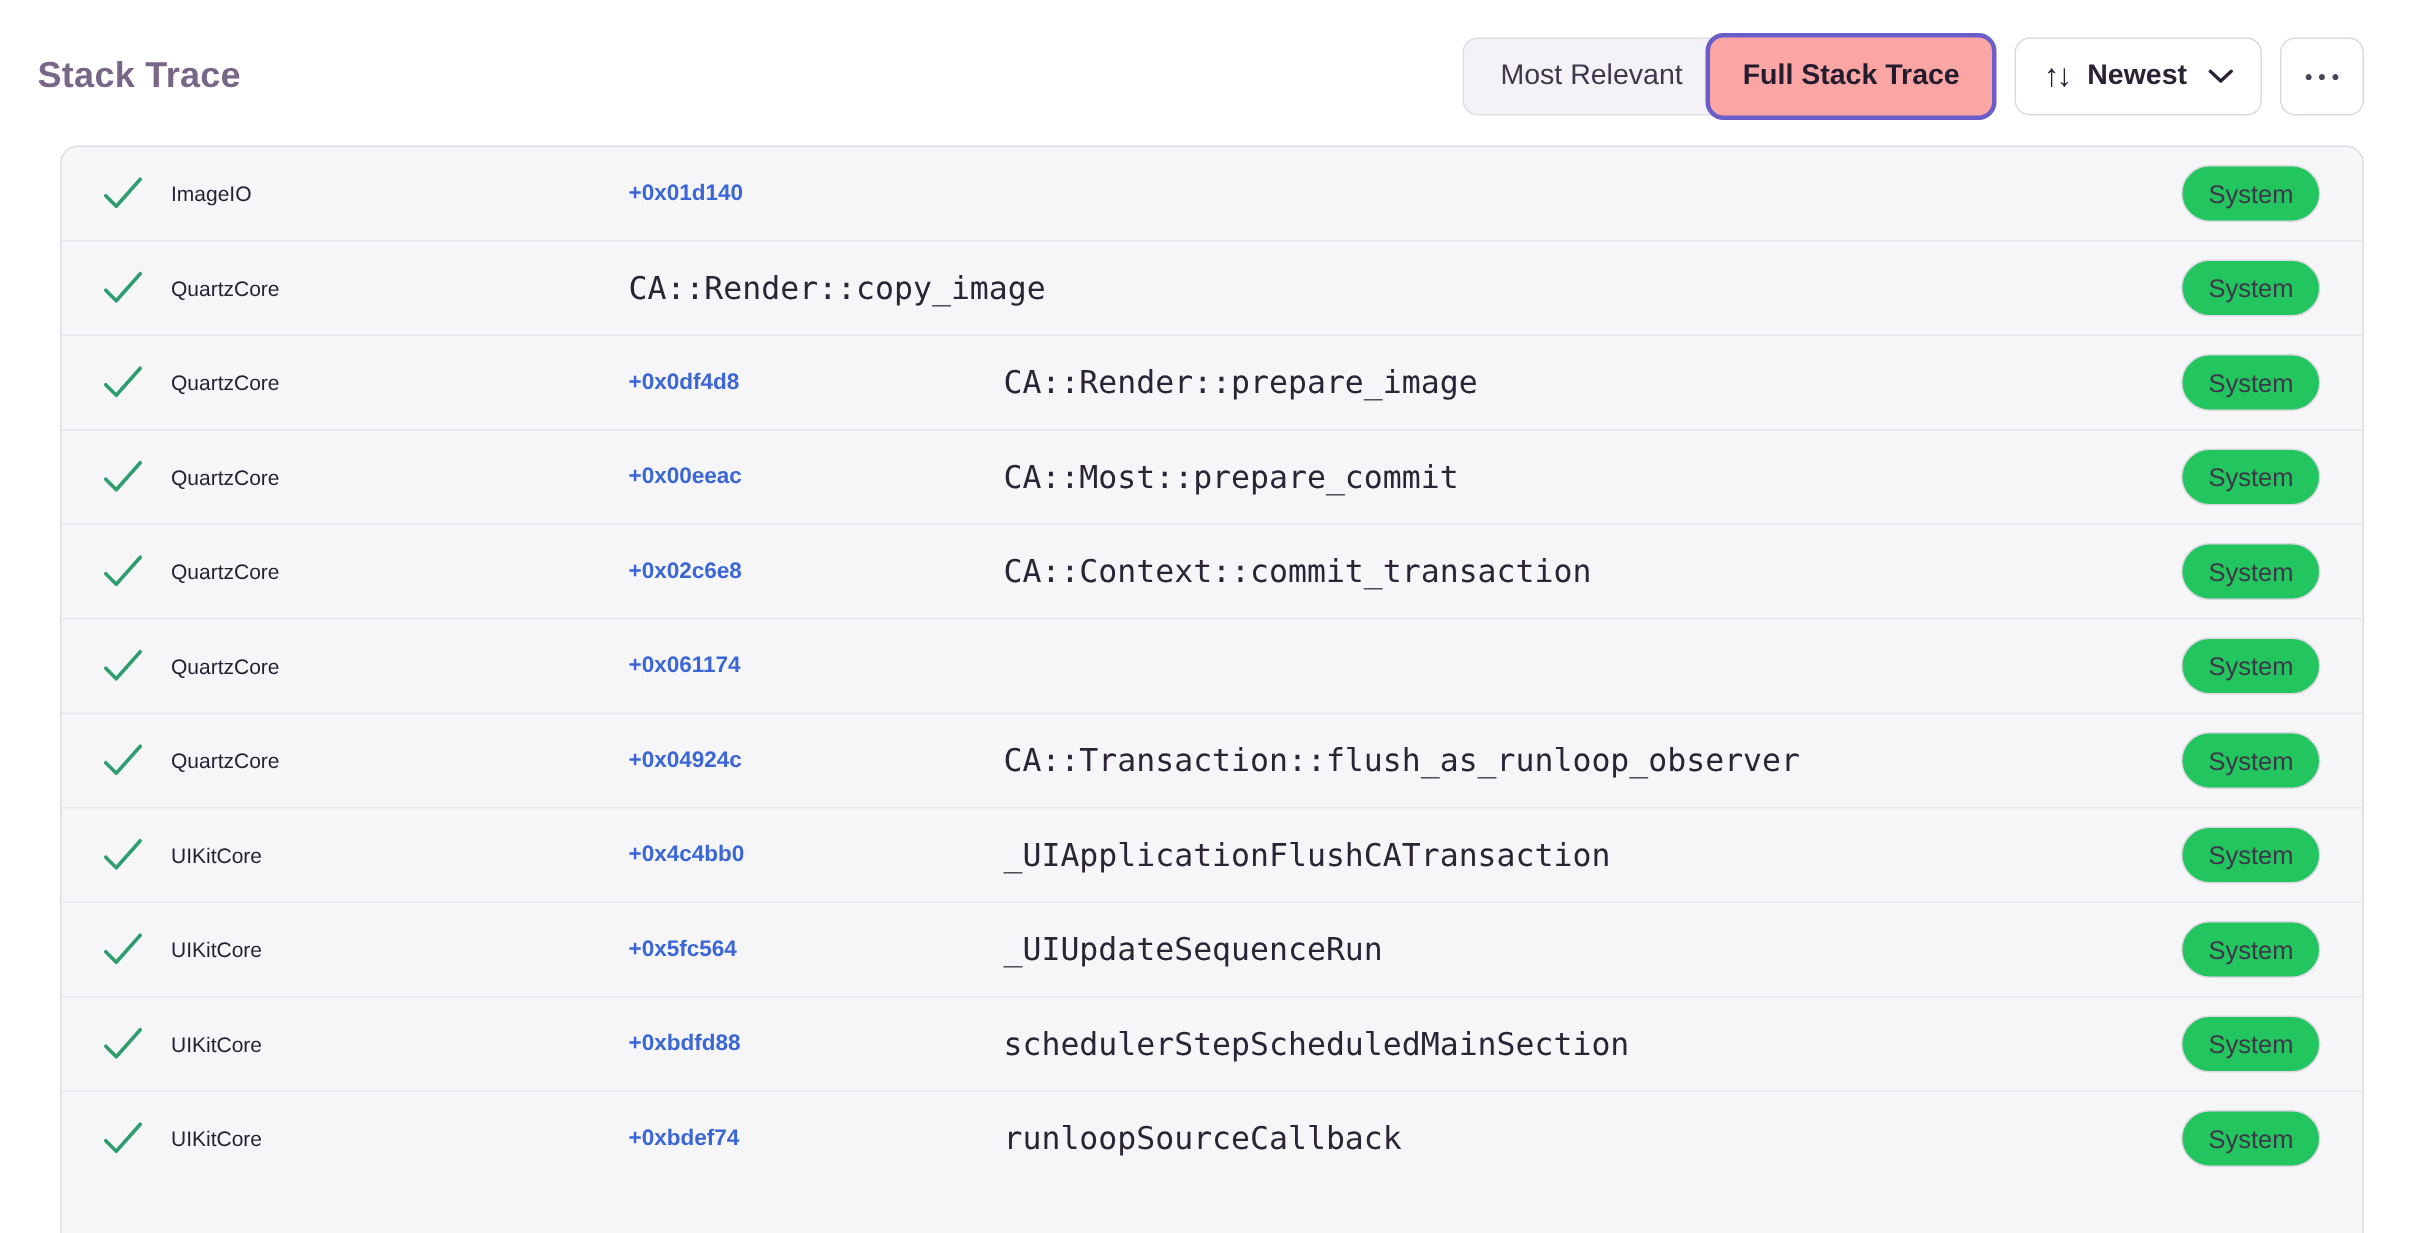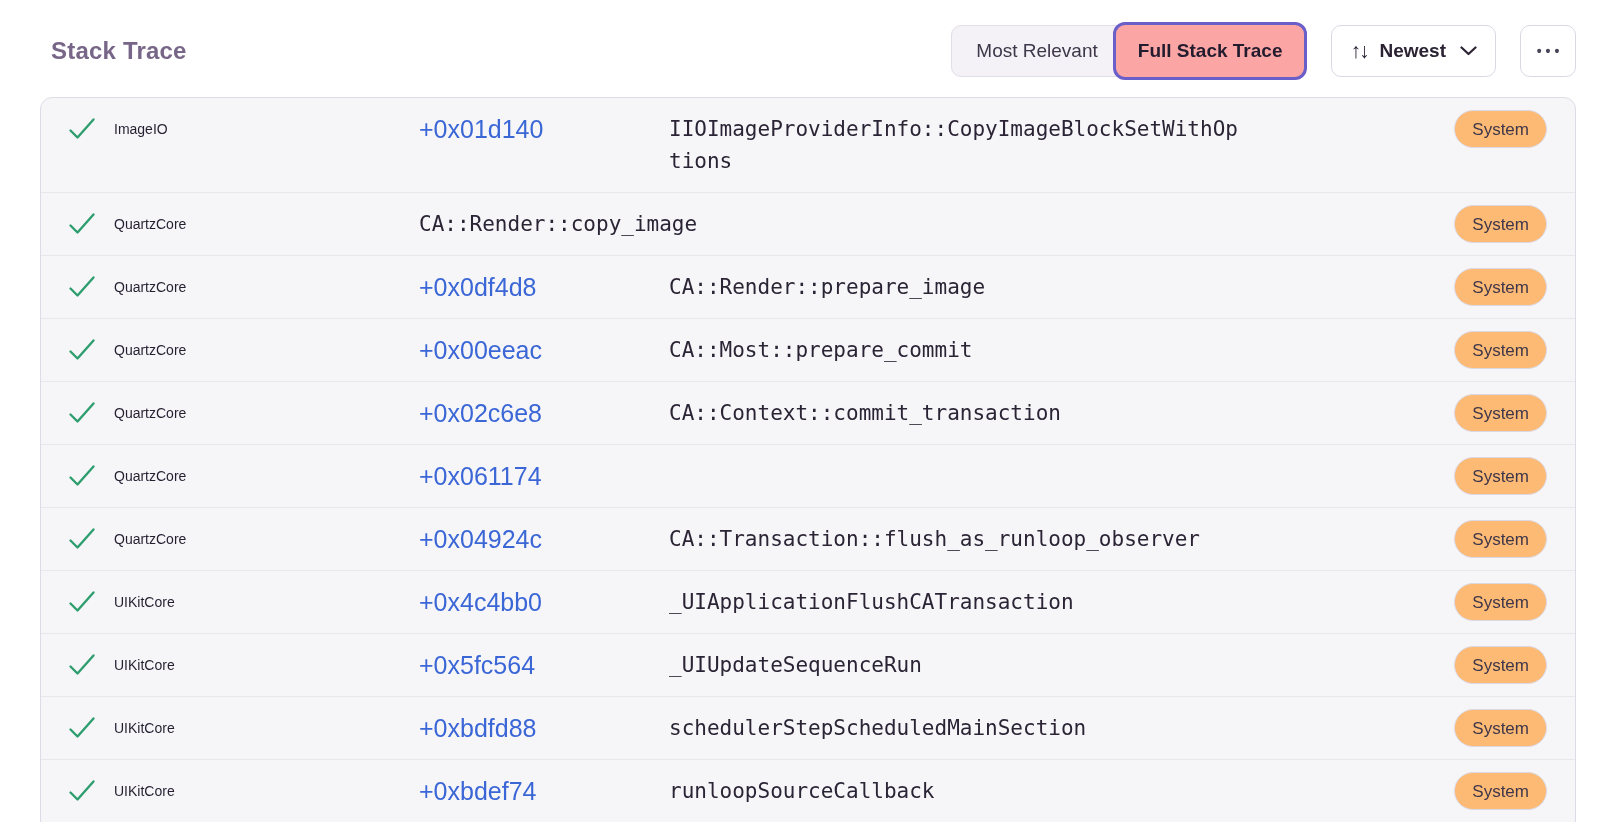--- a/index.html
+++ b/index.html
@@ -13,23 +13,23 @@
     --panel-border:#dfdbe6;
     --row-sep:#e9e6ee;
     --btn-border:#dcd8e2;
     --seg-bg:#f4f2f7;
   }
   *{box-sizing:border-box;margin:0;padding:0;}
   html,body{width:1614px;height:822px;overflow:hidden;background:#ffffff;
     font-family:"Liberation Sans",sans-serif;}
   
   .header{display:flex;align-items:center;justify-content:space-between;
-    padding:22px 38px 0 51px;}
+    padding:22px 38px 0 25px;}
   .page-title{font-size:24px;font-weight:700;color:var(--title);letter-spacing:.2px;}
-  .controls{display:flex;align-items:center;gap:24px;}
+  .controls{display:flex;align-items:center;gap:12px;}
   .segmented{display:flex;align-items:center;}
   .seg-btn{height:52px;display:flex;align-items:center;font-size:19px;
     color:#3e3649;background:var(--seg-bg);border:1px solid #e2dee8;
     padding:0 24px;border-radius:10px 0 0 10px;cursor:pointer;}
   .seg-btn.active{height:58px;background:#fca5a5;border:3px solid var(--accent);
     border-radius:12px;font-weight:700;color:#231c2e;margin-left:-10px;
     padding:0 22px;position:relative;z-index:2;}
   .toolbar-btn{height:52px;display:flex;align-items:center;gap:10px;
     background:#ffffff;border:1px solid var(--btn-border);border-radius:10px;
     padding:0 18px;font-size:19px;font-weight:700;color:#2b2233;cursor:pointer;}
@@ -42,25 +42,25 @@
   
   .panel{margin:17px 38px 0 40px;border:1px solid var(--panel-border);
     border-radius:12px;background:var(--row-bg);overflow:hidden;height:760px;}
   .frame-row{display:flex;align-items:flex-start;padding:15px 28px 15px 26px;
     cursor:pointer;}
   .frame-row + .frame-row{border-top:1px solid var(--row-sep);}
   .frame-row > div{line-height:32px;}
   .cell-check{width:30px;flex:none;margin-right:17px;display:flex;
     align-items:center;height:32px;}
   .cell-module{width:305px;flex:none;font-size:14px;color:var(--text-dark);}
-  .cell-address{width:250px;flex:none;font-size:25px;color:var(--link);cursor:pointer;}
+  .cell-address{width:250px;flex:none;font-size:15px;color:var(--link);cursor:pointer;font-weight:bold;}
   .cell-function{width:575px;flex:none;font-family:"DejaVu Sans Mono",monospace;
     font-size:21px;color:var(--mono-text);word-break:break-all;}
   .cell-badge{margin-left:auto;flex:none;display:flex;align-items:center;height:32px;}
-  .badge{display:inline-flex;align-items:center;background:#fdba74;
+  .badge{display:inline-flex;align-items:center;background:#22c55e;
     border:1px solid var(--btn-border);border-radius:20px;height:38px;
     padding:0 17px;font-size:17px;color:#3e3649;line-height:1;}
 </style>
 </head>
 <body>
 
 <div class="header">
   <div class="page-title">Stack Trace</div>
   <div class="controls">
     <div class="segmented">
@@ -84,21 +84,20 @@
 
 <div class="panel" id="stack-table">
   <div class="frame-row">
     <div class="cell-check">
       <svg width="30" height="26" viewBox="0 0 30 26">
         <path d="M3.5 14.5 L10.5 21.5 L26.5 3.5" fill="none" stroke="#2f9e6e" stroke-width="2.4" stroke-linecap="round" stroke-linejoin="round"></path>
       </svg>
     </div>
     <div class="cell-module">ImageIO</div>
     <div class="cell-address">+0x01d140</div>
-    <div class="cell-function">IIOImageProviderInfo::CopyImageBlockSetWithOptions</div>
     <div class="cell-badge">
       <span class="badge">System</span>
     </div>
   </div>
 
   <div class="frame-row">
     <div class="cell-check">
       <svg width="30" height="26" viewBox="0 0 30 26">
         <path d="M3.5 14.5 L10.5 21.5 L26.5 3.5" fill="none" stroke="#2f9e6e" stroke-width="2.4" stroke-linecap="round" stroke-linejoin="round"></path>
       </svg>

